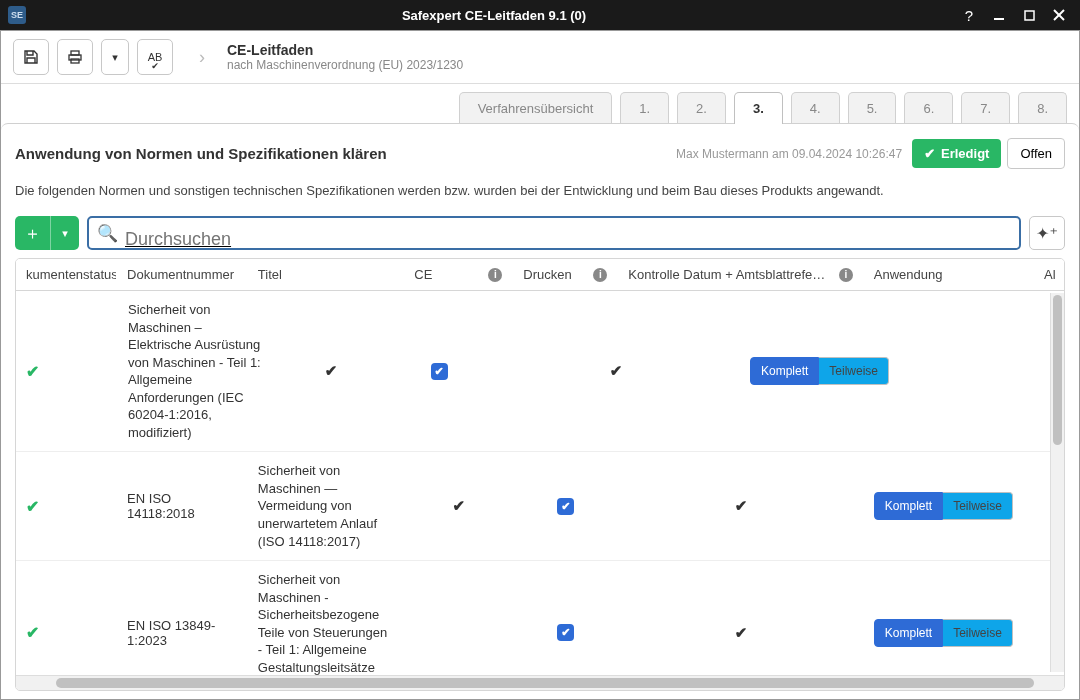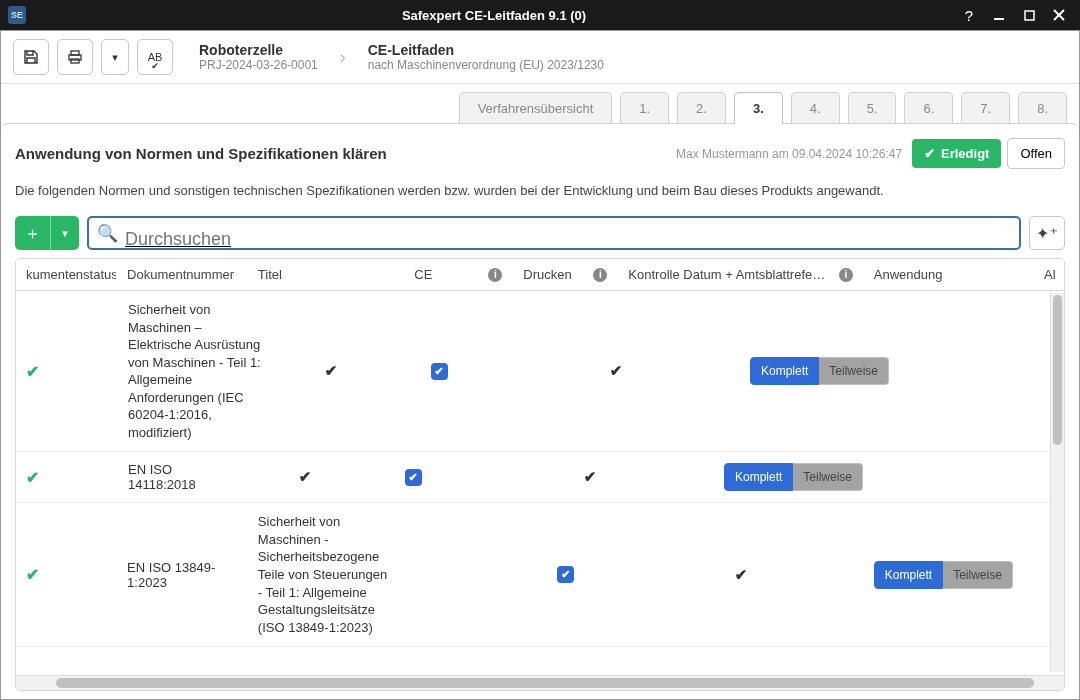--- a/index.html
+++ b/index.html
@@ -48,21 +48,21 @@
 .c1{width:102px}.c2{width:132px}.c3{width:158px}.c4{width:110px}.c5{width:106px}.c6{width:248px}.c7{width:172px}.c8{width:30px}
 
 .grid-body { flex: 1; overflow-y: auto; overflow-x: hidden; }
 .grow { display: flex; border-bottom: 1px solid #eee; background: #fff; font-size: 13px; color: #333; }
 .gc { padding: 10px; display: flex; align-items: center; }
 .gc.c3 { align-items: flex-start; line-height: 1.35; }
 .check { color: #29b765; font-weight: bold; font-size: 16px; }
 .check-dark { color: #333; font-weight: bold; font-size: 15px; }
 .cbox { width: 17px; height: 17px; border-radius: 4px; background: #2e6bd6; display: flex; align-items: center; justify-content: center; color: #fff; font-size: 11px; font-weight: bold; }
 .seg { display: inline-flex; }
-.seg button { height: 28px; border: 1px solid #c0c0c0; background: #a3a3a3; font-size: 12px; cursor: pointer; padding: 0 10px; color: #444; }
+.seg button { height: 28px; border: 1px solid #c0c0c0; background: #0ea5e9; font-size: 12px; cursor: pointer; padding: 0 10px; color: #444; }
 .seg button:first-child { border-radius: 4px 0 0 4px; }
 .seg button:last-child { border-radius: 0 4px 4px 0; border-left: none;}
 .seg button.active { background: #2e6bd6; color: #fff; border-color: #2e6bd6; }
 
 .vscroll { position: absolute; right: 0; top: 34px; bottom: 18px; width: 14px; background: #f1f1f1; border-left: 1px solid #ddd; }
 .vthumb { position: absolute; left: 2px; right: 2px; top: 2px; height: 150px; background: #c0c0c0; border-radius: 5px; }
 .hscroll { height: 15px; background: #f1f1f1; border-top: 1px solid #ddd; position: relative; }
 .hthumb { position: absolute; top: 2px; bottom: 2px; left: 40px; right: 30px; background: #c0c0c0; border-radius: 5px; }
 </style>
 </head>
@@ -104,24 +104,20 @@
           <rect x="2" y="6" width="12" height="5" fill="none" stroke="#333" stroke-width="1.3"></rect>
           <rect x="4" y="10" width="8" height="4" fill="none" stroke="#333" stroke-width="1.3"></rect>
         </svg>
       </button>
     <button class="btn-sq small-chev">▾</button>
     <button class="btn-sq" style="font-size:11px;font-weight:normal;position:relative">
         <span>AB</span>
         <span style="position:absolute;bottom:3px;font-size:9px;color:#333">✔</span>
       </button>
     <div class="breadcrumb">
-      <div class="bc-segment">
-        <span class="bc-title">Roboterzelle</span>
-        <span class="bc-sub">PRJ-2024-03-26-0001</span>
-      </div>
       <span class="bc-chev">›</span>
       <div class="bc-segment">
         <span class="bc-title">CE-Leitfaden</span>
         <span class="bc-sub">nach Maschinenverordnung (EU) 2023/1230</span>
       </div>
     </div>
   </div>
 
   <div class="tabbar" id="tabbar">
       <div class="tab">Verfahrensübersicht</div>
@@ -200,20 +196,21 @@
                 <button class="">Teilweise</button>
               </div>
             </div>
             <div class="gc c8"></div>
           </div>
           <div class="grow">
             <div class="gc c1">
               <span class="check">✔</span>
             </div>
             <div class="gc c2">EN ISO 14118:2018</div>
+            <div class="gc c3">Sicherheit von Maschinen — Vermeidung von unerwartetem Anlauf (ISO 14118:2017)</div>
             <div class="gc c4" style="justify-content:center">
               <span class="check-dark">✔</span>
             </div>
             <div class="gc c5" style="justify-content:center">
               <span class="cbox">✔</span>
             </div>
             <div class="gc c6" style="justify-content:center">
               <span class="check-dark">✔</span>
             </div>
             <div class="gc c7">

